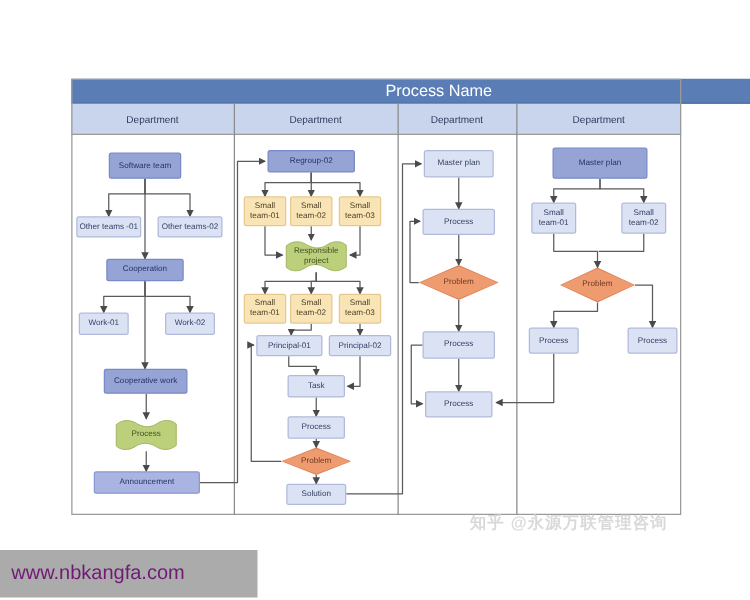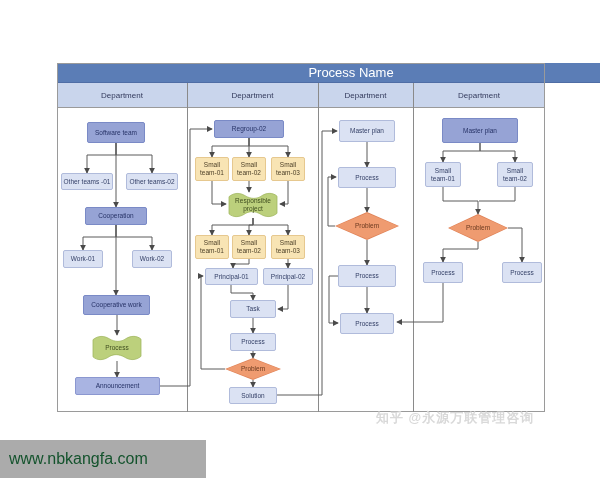--- a/index.html
+++ b/index.html
@@ -205,14 +205,14 @@
       </div>
       <div class="node rect" style="left: 366px; top: 199px; width: 40px; height: 21px; background: rgb(219, 226, 243); border-color: rgb(176, 187, 219);">
         <span class="lbl" style="color: rgb(51, 63, 102);">Process</span>
       </div>
       <div class="node rect" style="left: 445px; top: 199px; width: 40px; height: 21px; background: rgb(219, 226, 243); border-color: rgb(176, 187, 219);">
         <span class="lbl" style="color: rgb(51, 63, 102);">Process</span>
       </div>
     </div>
 
   <div class="wm-cn" style="color: rgb(217, 217, 217);">知乎 @永源万联管理咨询</div>
-  <div class="wm-bottom" style="background: rgb(171, 171, 171); color: #14532d;">www.nbkangfa.com</div>
+  <div class="wm-bottom" style="background: rgb(171, 171, 171); color: #701a75;">www.nbkangfa.com</div>
 </div>
 
 </body></html>

